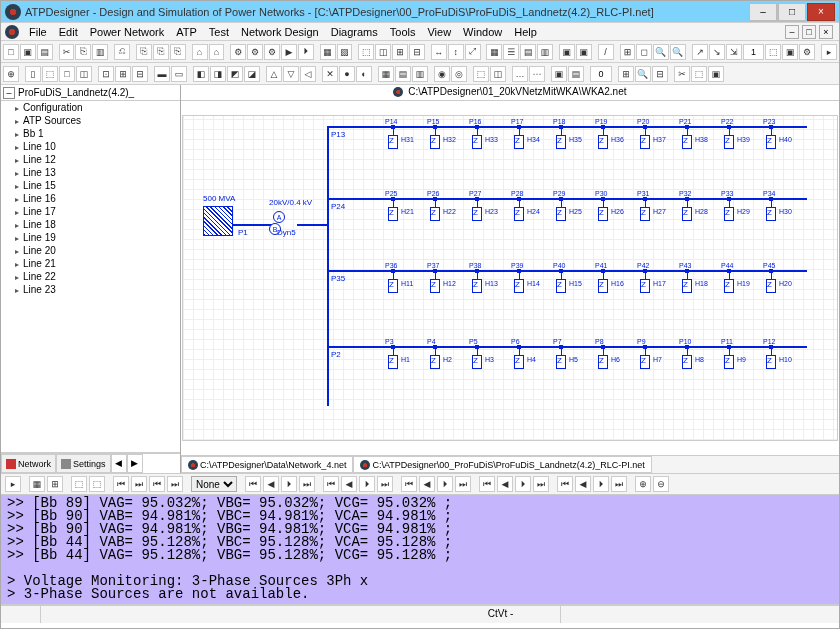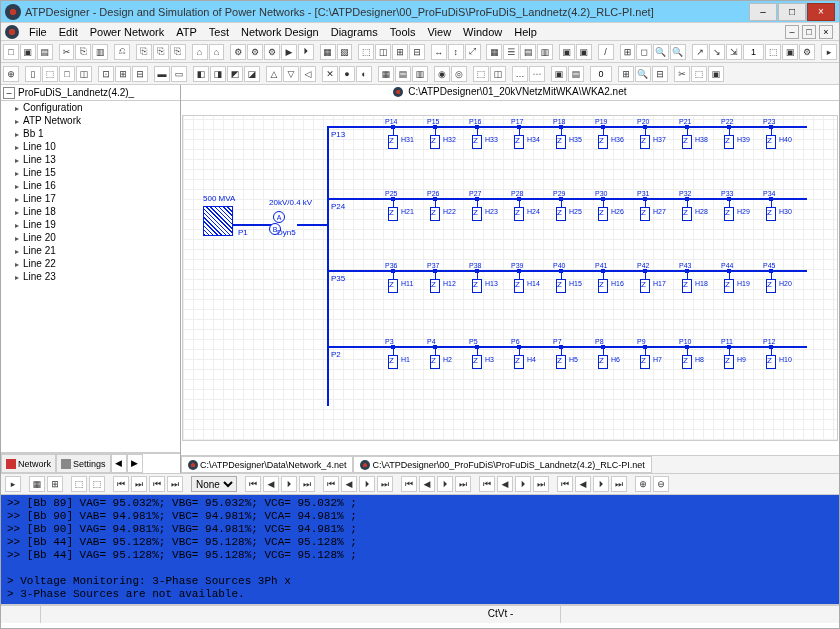--- a/index.html
+++ b/index.html
@@ -47,21 +47,21 @@
 .load { position: absolute; width: 20px; }
 .load .box { width: 10px; height: 14px; border: 1px solid #0020dd; margin: 0 auto; background: #fff; }
 .load .stem { width: 1px; height: 6px; background: #0020dd; margin: 0 auto; }
 .load .nd { width: 3px; height: 3px; background: #0020dd; margin: 0 auto; }
 .load .lab { font-size: 7px; color: #0020dd; text-align: left; position: absolute; left: 18px; top: 10px; }
 .load .plab { font-size: 7px; color: #0020dd; position: absolute; left: 2px; top: -8px; }
 .canvas-tabs { height: 18px; display: flex; background: #f4f4f4; border-top: 1px solid #ccc; overflow: hidden; }
 .ctab { padding: 2px 6px; border: 1px solid #ccc; background: #fff; font-size: 9px; display: flex; align-items: center; gap: 2px; cursor: pointer; white-space: nowrap; }
 .midbar { height: 22px; background: #f4f4f4; border-top: 1px solid #ccc; border-bottom: 1px solid #ccc; display: flex; align-items: center; padding: 0 4px; gap: 2px; }
 .sel { height: 16px; font-size: 10px; border: 1px solid #aaa; }
-.output { height: 110px; overflow-y: auto; font-family: "Courier New", monospace; font-size: 11px; padding: 2px 6px; background: #1d4ed8; border-bottom: 1px solid #ccc; white-space: pre; }
+.output { height: 110px; overflow-y: auto; font-family: "Courier New", monospace; font-size: 14px; padding: 2px 6px; background: #c4b5fd; border-bottom: 1px solid #ccc; white-space: pre; }
 .output .line { line-height: 13px; }
 .statusbar { height: 18px; background: #f4f4f4; border-top: 1px solid #ccc; display: flex; }
 .statusbar .cell { border-right: 1px solid #ccc; padding: 2px 6px; font-size: 10px; }
 .statusbar .cell.ctvt { margin-left: 400px; width: 120px; text-align: center; }
 </style>
 </head>
 <body>
 
 <div class="titlebar">
   <div class="icon"></div>
@@ -202,23 +202,24 @@
 
 <div class="mainrow">
 
   <div class="sidebar">
     <div class="treehdr">
       <div class="exp">–</div>
       <span>ProFuDiS_Landnetz(4.2)_</span>
     </div>
     <div class="tree" id="tree">
         <div class="tree-item">Configuration</div>
-        <div class="tree-item">ATP Network</div>
+        <div class="tree-item">ATP Sources</div>
         <div class="tree-item">Bb 1</div>
         <div class="tree-item">Line 10</div>
+        <div class="tree-item">Line 12</div>
         <div class="tree-item">Line 13</div>
         <div class="tree-item">Line 15</div>
         <div class="tree-item">Line 16</div>
         <div class="tree-item">Line 17</div>
         <div class="tree-item">Line 18</div>
         <div class="tree-item">Line 19</div>
         <div class="tree-item">Line 20</div>
         <div class="tree-item">Line 21</div>
         <div class="tree-item">Line 22</div>
         <div class="tree-item">Line 23</div>

